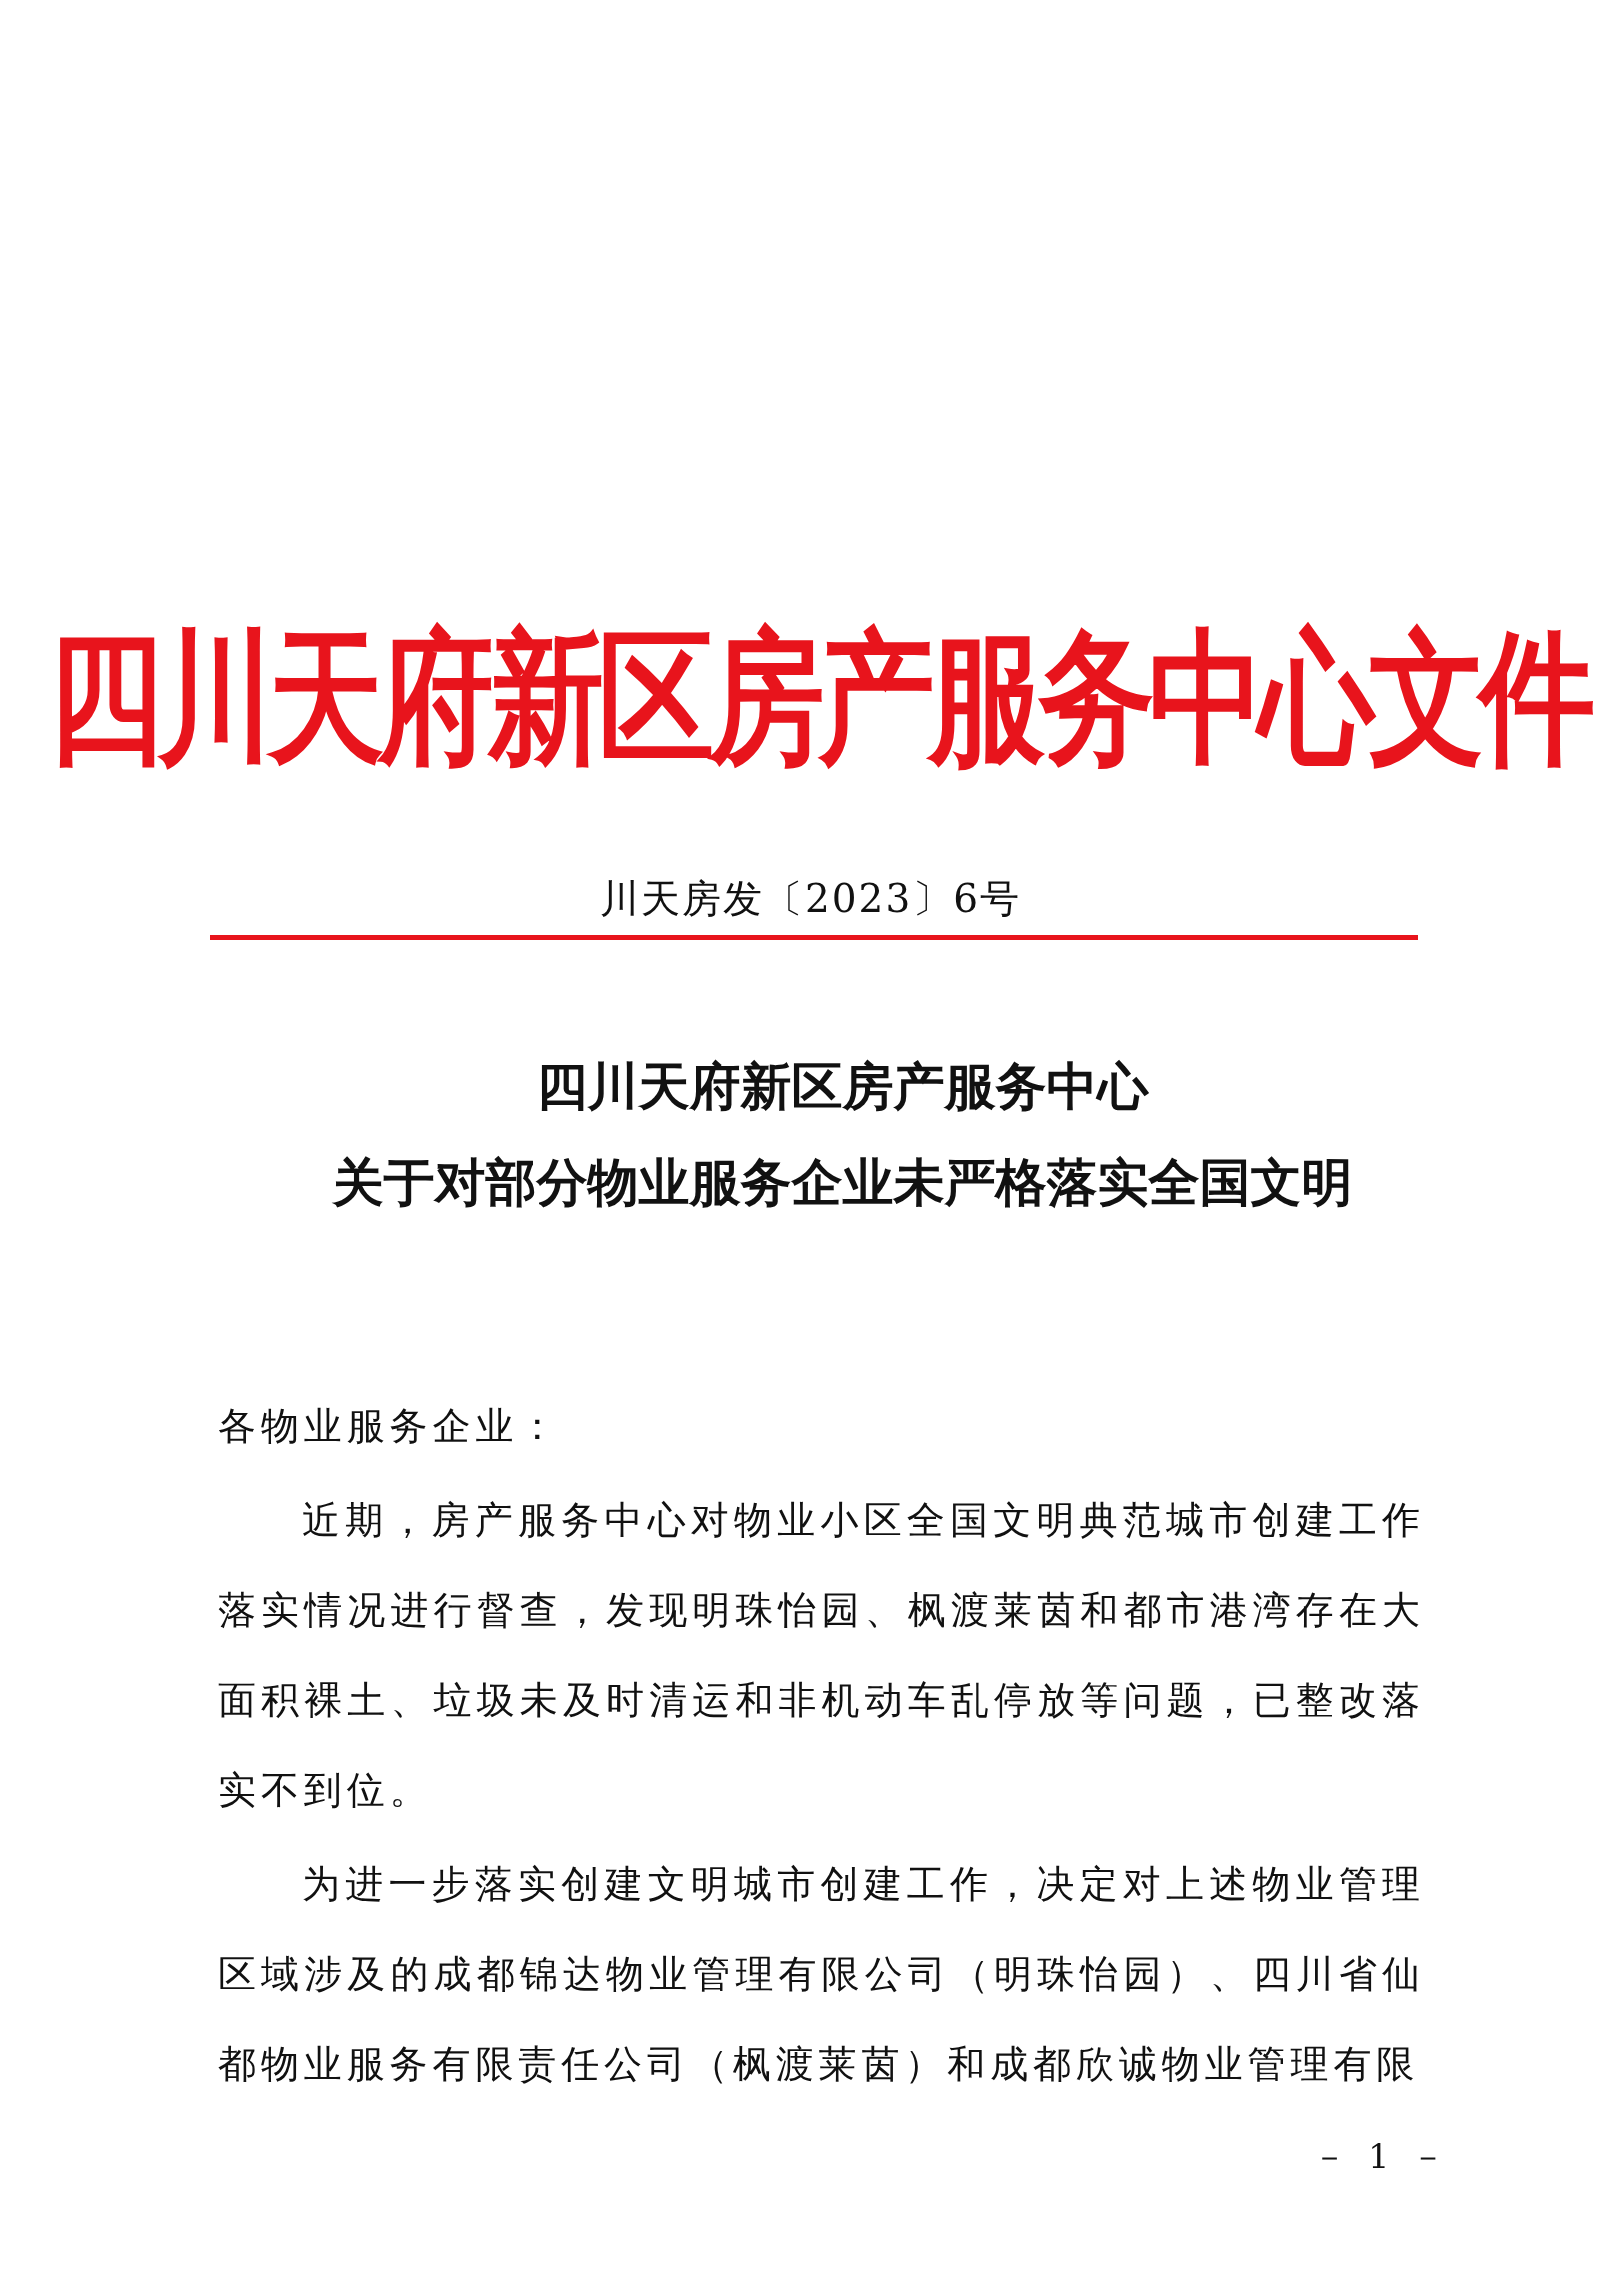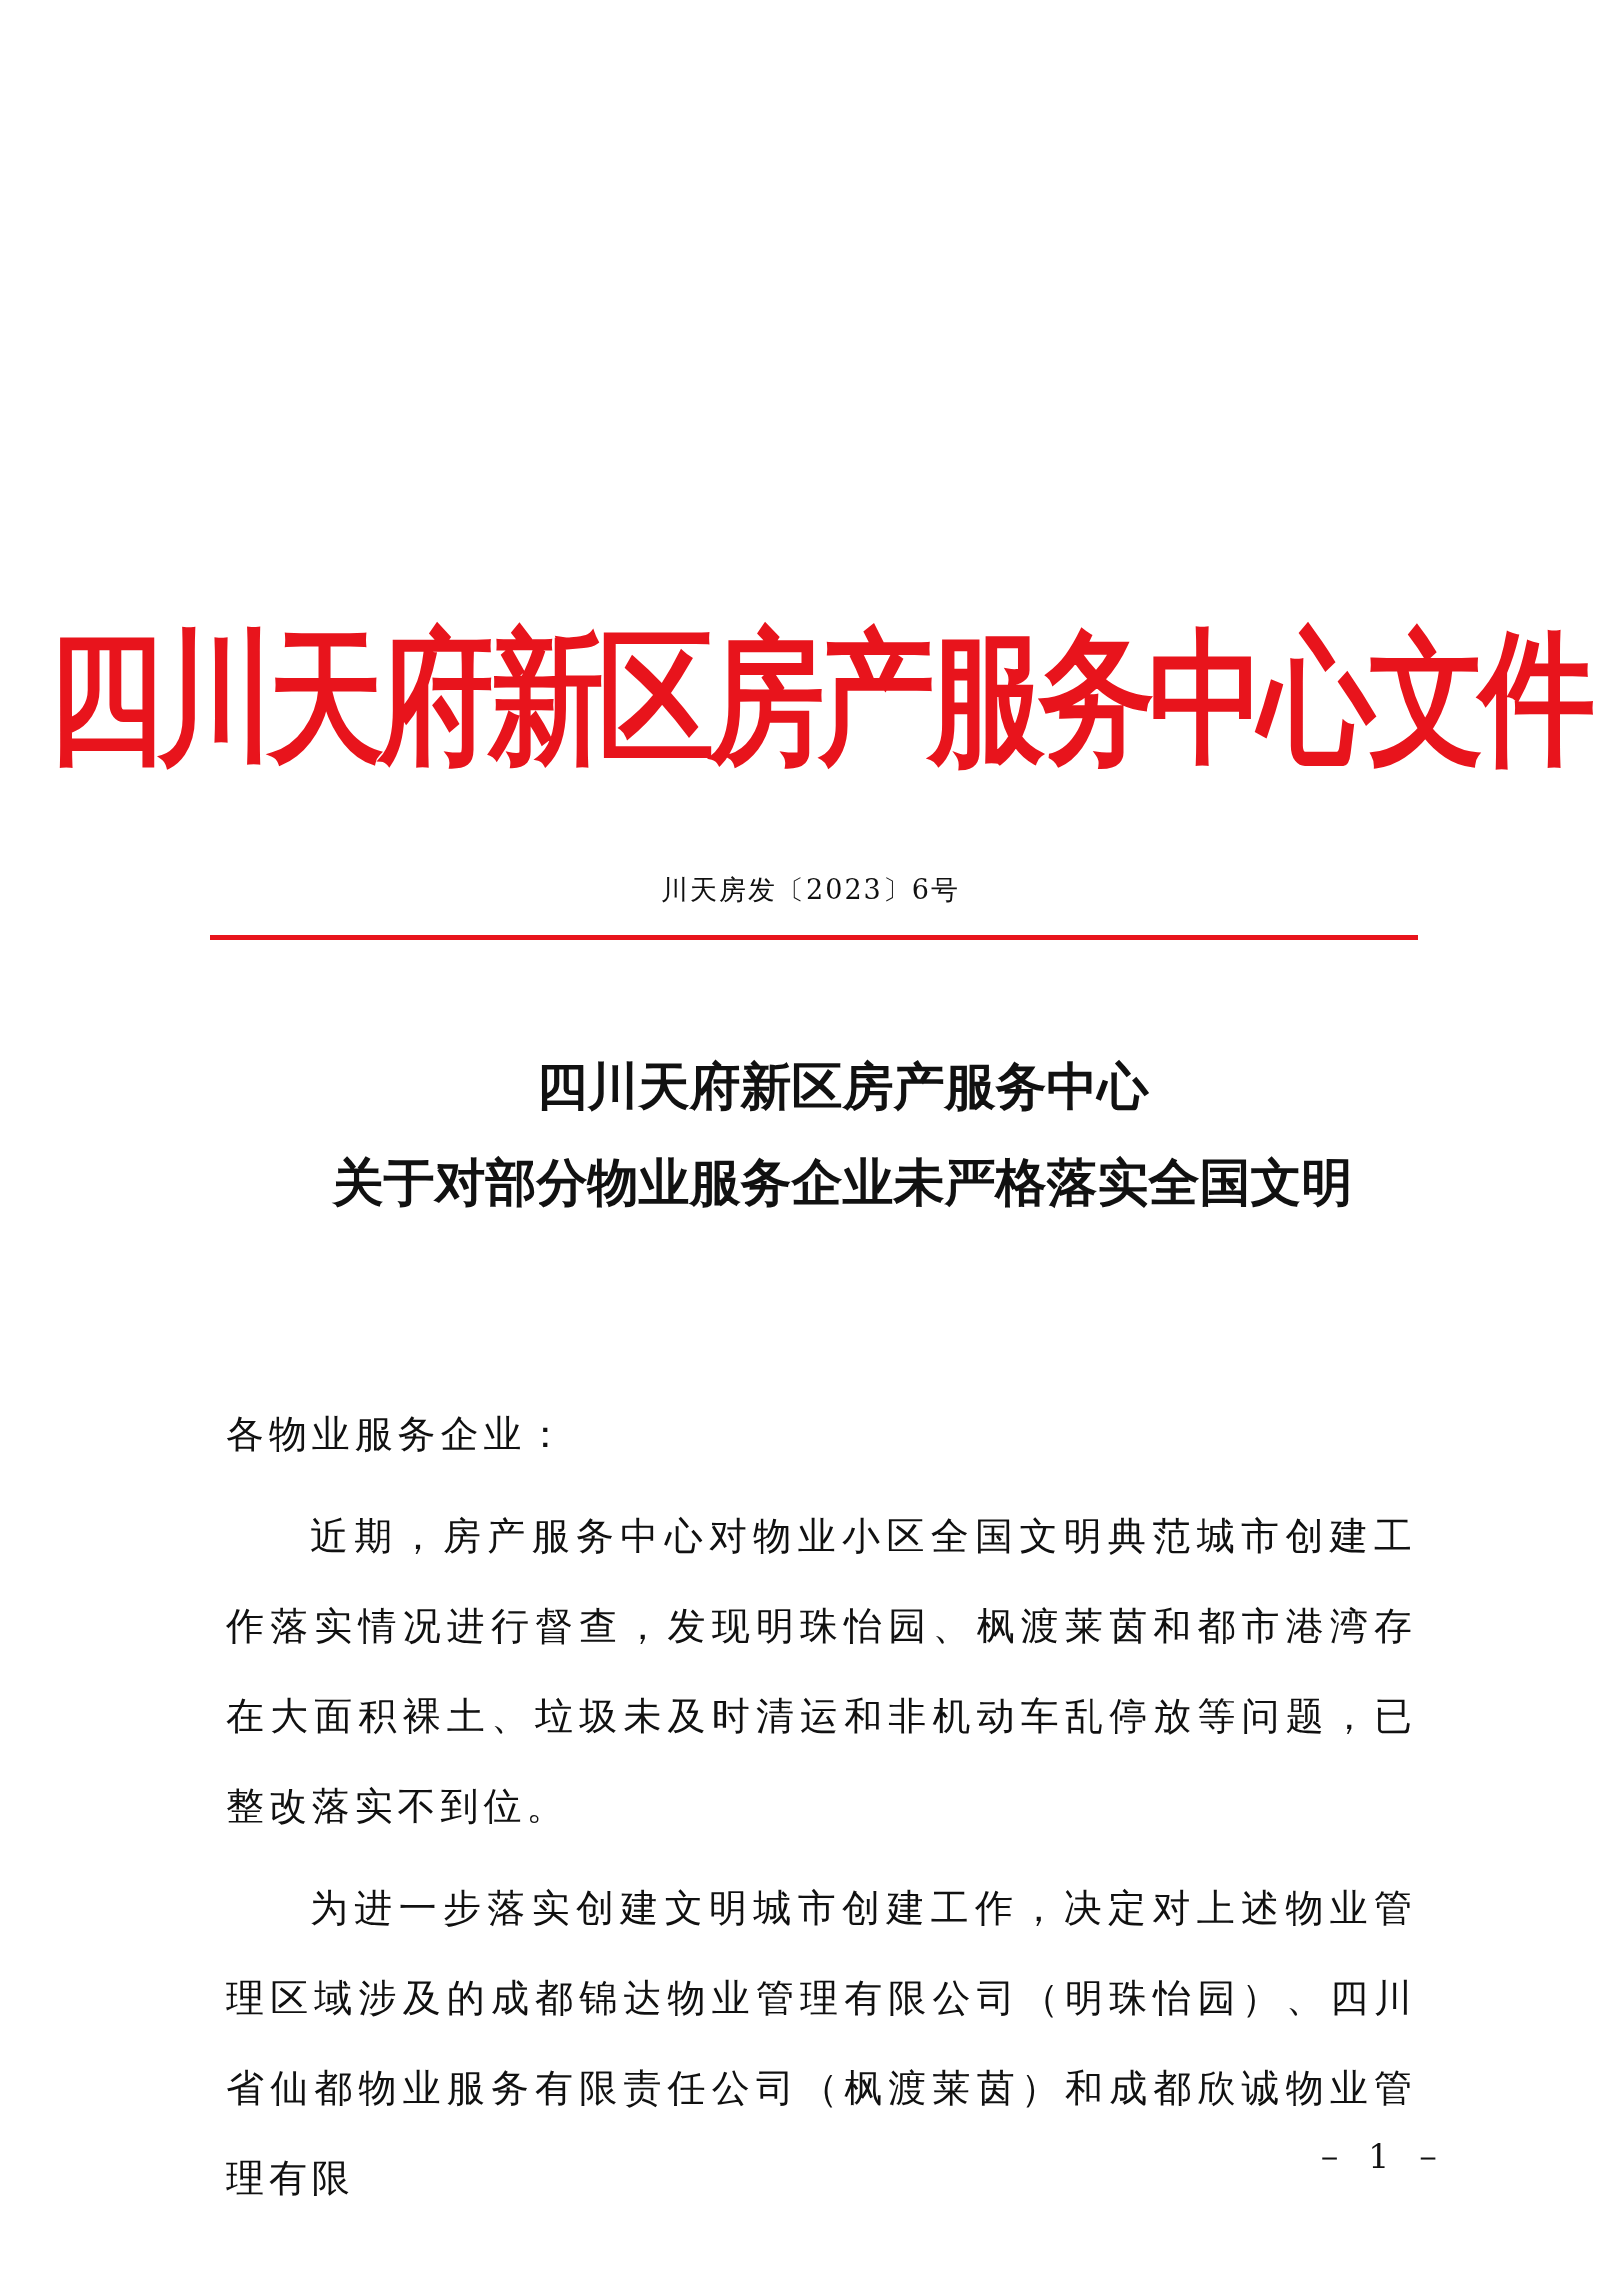--- a/index.html
+++ b/index.html
@@ -1,23 +1,23 @@
 <!DOCTYPE html>
 <html><head>
 <meta charset="utf-8">
 <style>
   html, body { margin:0; padding:0; background:#ffffff; }
   body { width:1621px; height:2293px; position:relative; overflow:hidden; font-family:"DejaVu Serif", serif; color:#111; }
   .masthead { position:absolute; left:206px; top:610px; width:1225px; height:167px; display:flex; align-items:flex-end; justify-content:center; }
   .masthead span { color:#e8141c; font-family:"DejaVu Serif", serif; font-weight:bold; font-size:116px; letter-spacing:-5.9px; transform:scaleY(1.25); display:inline-block; white-space:nowrap; }
-  .docno { position:absolute; left:0; width:1621px; top:872px; text-align:center; font-size:27px; letter-spacing:2px; }
+  .docno { position:absolute; left:0; width:1621px; top:872px; text-align:center; font-size:39px; letter-spacing:2px; }
   .redline { position:absolute; left:210px; top:935px; width:1208px; height:4.9px; background:#e8141c; }
   .title { position:absolute; left:0; width:1621px; top:1039px; text-align:center; font-family:"DejaVu Sans", sans-serif; font-weight:bold; font-size:51px; line-height:96px;padding-left:32px; }
   .body { position:absolute; left:214px; width:1215px; top:1377px; font-size:38px; line-height:90px; letter-spacing:4.9px; }
-  .body p { margin:12px; text-align:justify; }
+  .body p { margin:4px; text-align:justify; }
   .indent { text-indent:84px; }
   .pageno { position:absolute; left:1313px; top:2135px; font-size:33px; letter-spacing:5.9px; }
 </style>
 </head>
 <body>
 
 <div class="masthead">
   <span>四川天府新区房产服务中心文件</span>
 </div>
 

